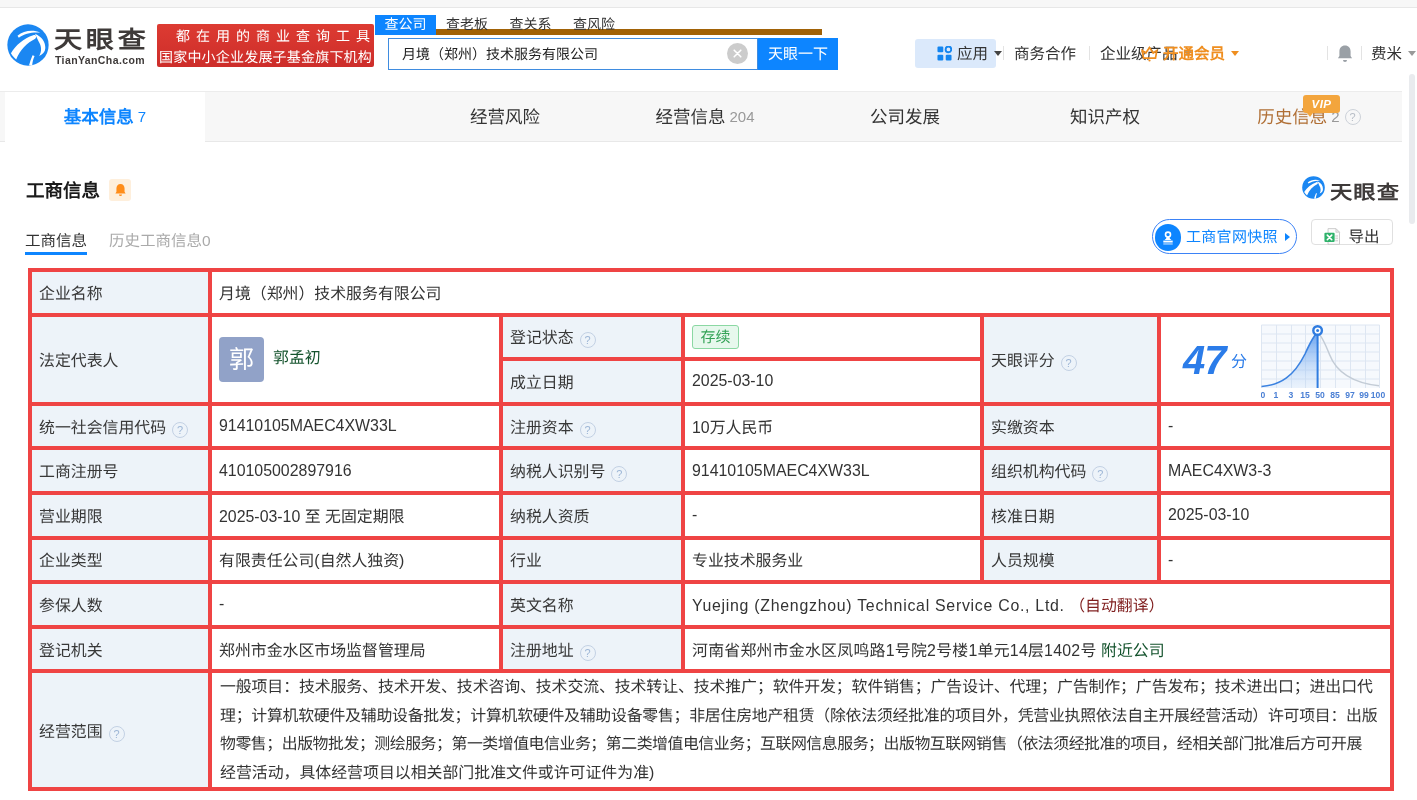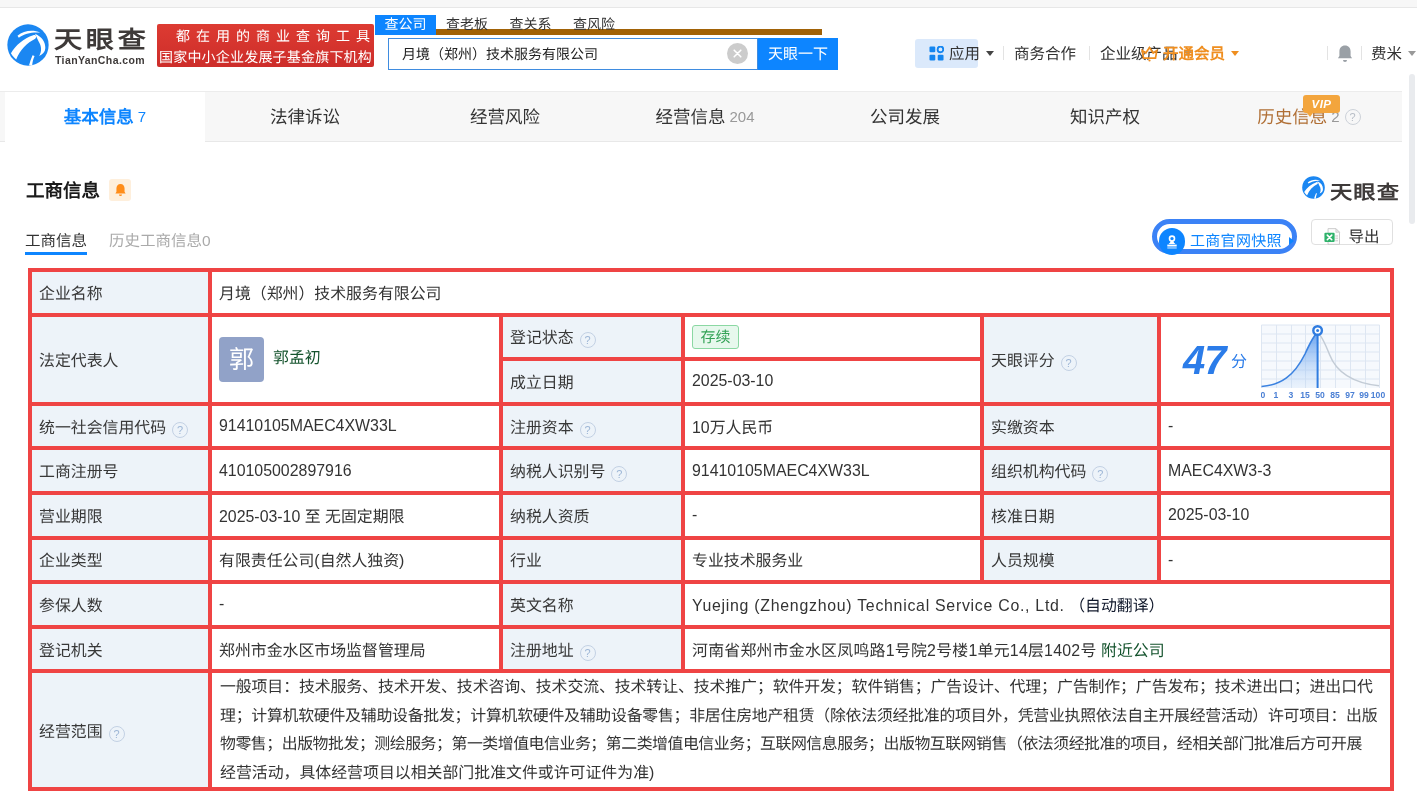--- a/index.html
+++ b/index.html
@@ -26,22 +26,22 @@
   margin-right:21.5px; }
 .stab.act { background:#0d85ff; color:#fff; padding:0 9.5px; margin-right:10px; }
 #sinput { position:absolute; left:388px; top:29px; width:370px; height:32px;
   border:1px solid #3f8ce0; background:#fff; line-height:30px; font-size:14px;
   color:#222; padding-left:13px; }
 #sclear { position:absolute; left:727px; top:34px; width:21px; height:21px;
   border-radius:50%; background:#ccc; }
 #sbtn { position:absolute; left:758px; top:29px; width:80px; height:32px;
   background:#0d85ff; color:#fff; font-size:15px; text-align:center; line-height:32px; }
 
-#appbox { position:absolute; left:915px; top:30px; width:63px; height:29px;
-  background:#dbe9fb; border-radius:3px; line-height:29px; padding-left:14px;
+#appbox { position:absolute; left:915px; top:30px; width:81px; height:29px;
+  background:#dbe9fb; border-radius:3px; line-height:29px; padding-left:22px;
   font-size:15.5px; color:#333; white-space:nowrap; }
 .hsep { position:absolute; top:37px; width:1px; height:14px; background:#e3e3e3; }
 .hitem { position:absolute; top:30px; height:29px; line-height:29px; font-size:15.5px;
   color:#333; white-space:nowrap; }
 .caret { display:inline-block; width:0; height:0; border-left:4.5px solid transparent;
   border-right:4.5px solid transparent; border-top:5.5px solid #444;
   vertical-align:middle; margin-left:6px; margin-top:-2px; }
 .icn { vertical-align:middle; }
 
 #navbar { position:absolute; left:0; top:91px; width:1402px; height:51px;
@@ -63,21 +63,21 @@
 #sectitle { position:absolute; left:26px; top:33px; font-size:18.5px; font-weight:bold; color:#1a1a1a; }
 #bellbox { position:absolute; left:109px; top:36px; width:22px; height:22px;
   background:#feefdc; border-radius:3px; text-align:center; }
 #minilogo { position:absolute; left:1302px; top:33px; width:110px; height:24px; white-space:nowrap; }
 #minilogo span { position:absolute; left:28px; top:1px; font-size:21px; font-weight:bold;
   color:#3e3a39; letter-spacing:1px; transform:scale(1.06,0.92); transform-origin:left top; }
 #subtab1 { position:absolute; left:25px; top:85px; font-size:15.5px; color:#333; }
 #subtab2 { position:absolute; left:109px; top:85px; font-size:15.5px; color:#aaa; }
 #subline { position:absolute; left:25px; top:109px; width:62px; height:3px; background:#0d85ff; }
 #snapbtn { position:absolute; left:1152px; top:76px; width:145px; height:35px;
-  border:5px solid #3b82f6; border-radius:18px; color:#0d85ff; font-size:15px;
+  border:1px solid #3b82f6; border-radius:18px; color:#0d85ff; font-size:15px;
   line-height:33px; background:#fff; }
 #snapbtn .stamp { position:absolute; left:1.5px; top:4px; width:26.5px; height:26.5px;
   border-radius:50%; background:#0d85ff; }
 #snapbtn .stxt { position:absolute; left:33px; top:0; letter-spacing:0.3px; }
 #snapbtn .arr { position:absolute; left:132px; top:12.5px; width:0; height:0;
   border-top:4.5px solid transparent; border-bottom:4.5px solid transparent;
   border-left:5.5px solid #0d85ff; }
 #exportbtn { position:absolute; left:1311px; top:76px; width:82px; height:26px;
   border:1px solid #e0e0e0; border-radius:4px; font-size:15.5px; color:#333;
   text-align:center; line-height:33px; background:#fff; }
@@ -86,21 +86,21 @@
   table-layout:fixed; font-size:15.9px; color:#333; }
 #info td { border:4px solid #ef4444; padding:0 7px; height:44.6px; }
 #info td.lb { background:#edf3f9; color:#383838; }
 #info td.tall { padding:0 8px; vertical-align:middle; }
 .qm { display:inline-block; width:16px; height:16px; border:1px solid #c3d1e4;
   border-radius:50%; color:#9db6d6; font-size:11px; line-height:14px; text-align:center;
   vertical-align:-1px; margin-left:6px; }
 .tag-green { display:inline-block; border:1px solid #8bd8a3; background:#e7f8ed;
   color:#33a256; font-size:15px; line-height:22px; padding:0 7.5px; border-radius:3px; }
 .blue { color:#14532d; text-decoration:none; }
-.gray { color:#0f172a; }
+.gray { color:#7f1d1d; }
 #avatar { display:inline-block; width:45px; height:45px; background:#91a2c8;
   border-radius:4px; color:#fff; font-size:25px; text-align:center; line-height:45px;
   vertical-align:middle; }
 #scorecell { position:relative; padding:0;text-decoration:underline; }
 #score47 { position:absolute; left:22px; top:21px; font-size:40px; font-weight:bold; font-style:italic;
   color:#2b7ce9; letter-spacing:-1px; }
 #scorefen { position:absolute; left:70px; top:31.5px; font-size:16px; color:#2b7ce9; }
 #curve { position:absolute; left:100px; top:7px; }
 #sbar { position:absolute; left:1409px; top:74px; width:6px; height:150px;
   background:#e9ebee; border-radius:3px; }
@@ -147,21 +147,20 @@
     <div class="hsep" style="left:1327px"></div>
     <div class="hitem" style="left:1336px"><svg class="icn" width="18" height="19" viewBox="0 0 17 18" style="margin-top:-2px">
           <path fill="#9aa0a6" d="M8.5,1.5 C5.2,1.5 3.2,4 3.2,7 L3.2,11.3 L1.8,13.6 L15.2,13.6 L13.8,11.3 L13.8,7 C13.8,4 11.8,1.5 8.5,1.5 Z"></path>
           <path fill="#9aa0a6" d="M6.6,15.2 a1.9,1.9 0 0 0 3.8,0 Z"></path>
         </svg></div>
     <div class="hsep" style="left:1361px"></div>
     <div class="hitem" style="left:1371px">费米<span class="caret" style="border-top-color:#999"></span></div>
   </div>
   <div id="navbar">
     <div class="ntab act" style="left:5px">基本信息<span class="ncount" style="color:#0d85ff">7</span></div>
-    <div class="ntab" style="left:205px">法律诉讼</div>
     <div class="ntab" style="left:405px">经营风险</div>
     <div class="ntab" style="left:605px">经营信息<span class="ncount">204</span></div>
     <div class="ntab" style="left:805px">公司发展</div>
     <div class="ntab" style="left:1005px">知识产权</div>
     <div class="ntab" style="left:1209px;color:#b06f35">历史信息<span class="ncount">2</span><span class="qm2">?</span></div>
     <div id="viptag">VIP</div>
   </div>
   <div id="content">
     <div id="sectitle">工商信息</div>
     <div id="bellbox"><svg width="13" height="14" viewBox="0 0 17 18" style="margin-top:4px">

